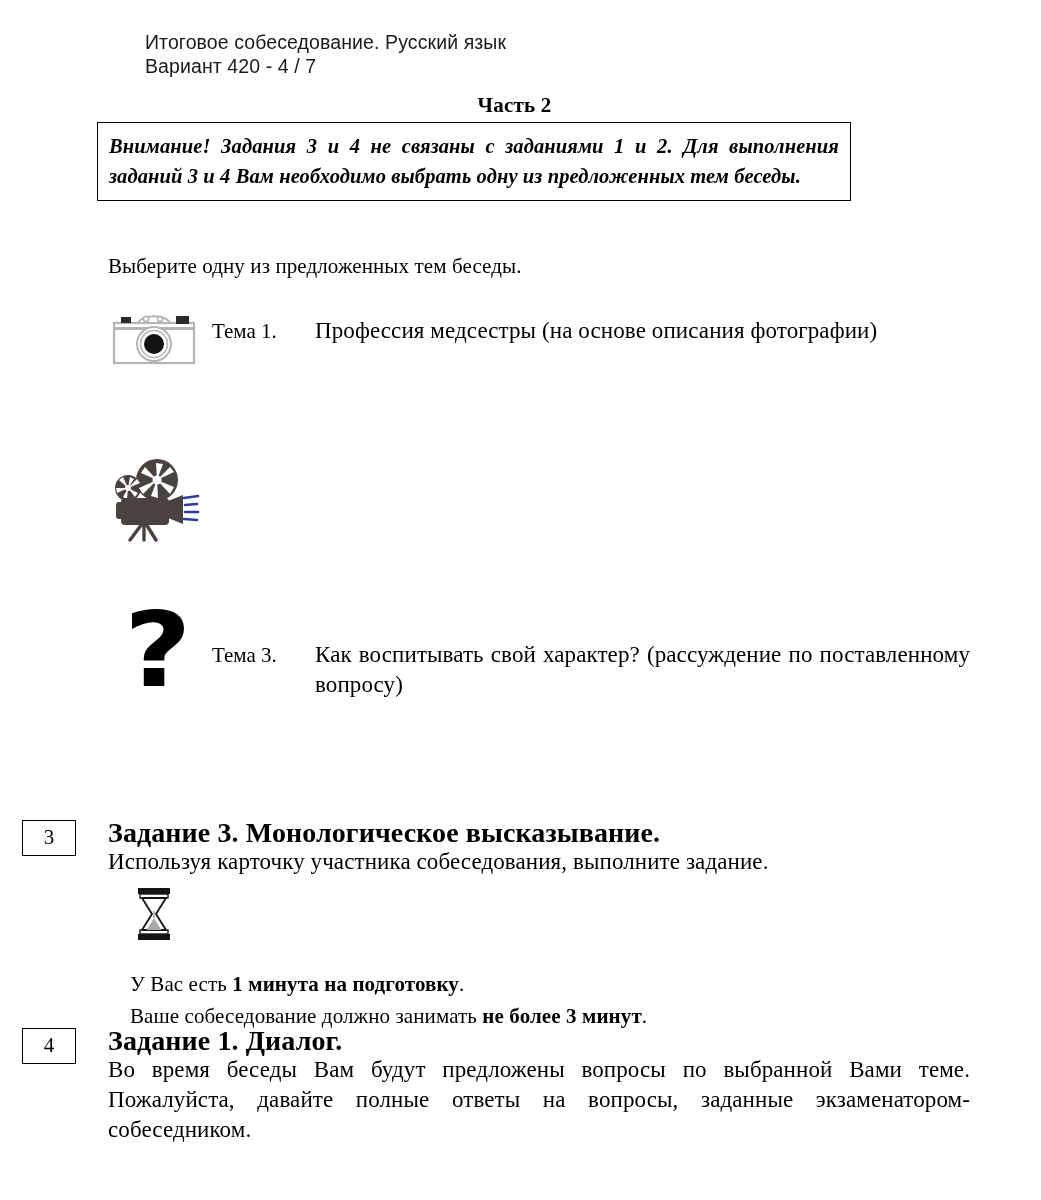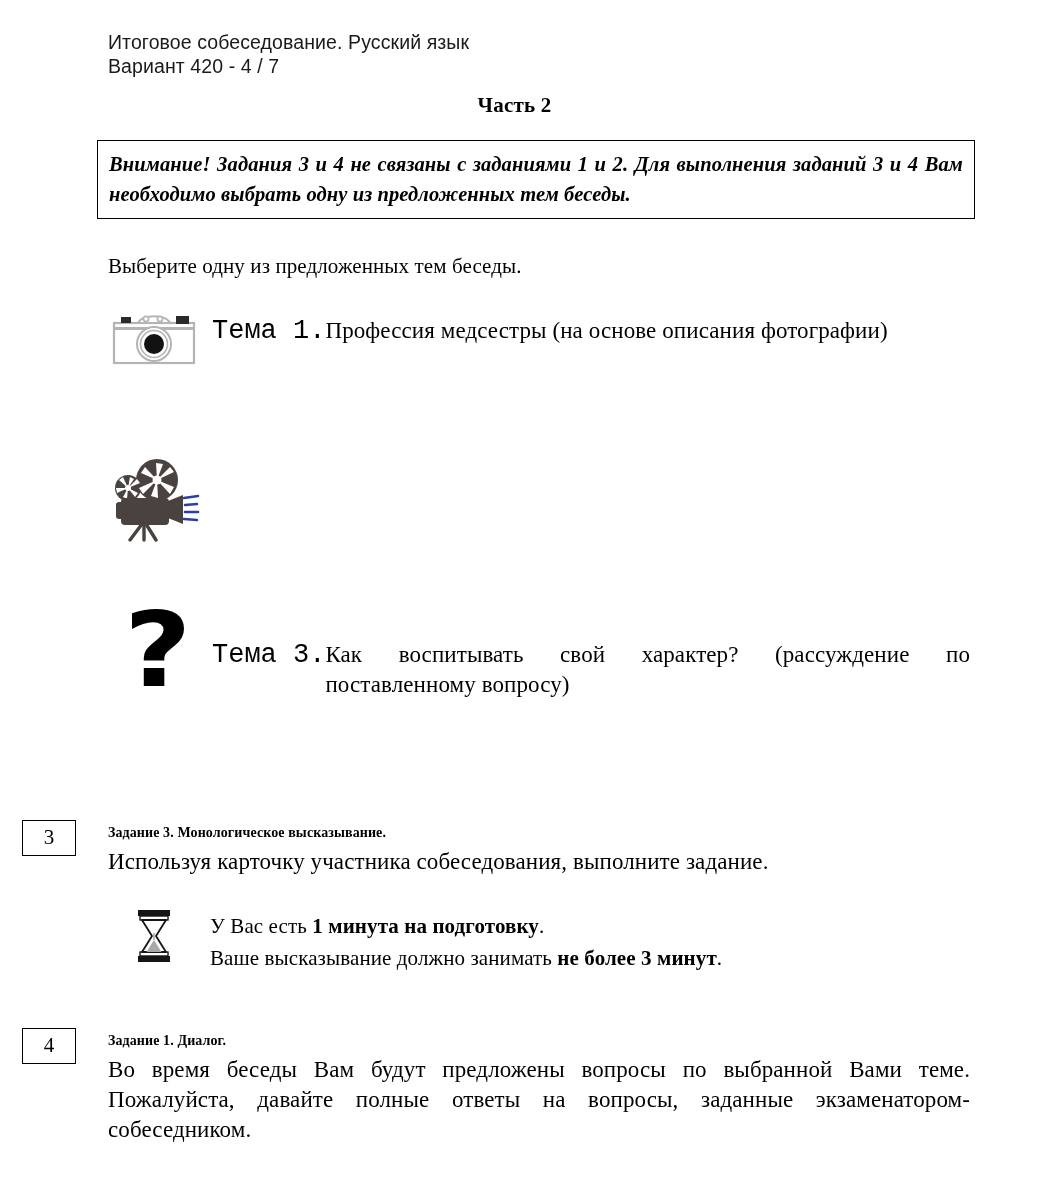--- a/index.html
+++ b/index.html
@@ -34,46 +34,45 @@
     justify-content: space-between;
     align-items: baseline;
     font-family: "Liberation Sans", sans-serif;
     font-size: 19.5px;
     line-height: 24px;
     color: #1a1a1a;
     letter-spacing: 0.1px;
     flex-direction: column;
   }
   .runhead-left { white-space: nowrap; }
-  .runhead-right { white-space: nowrap; }
+  .runhead-right { white-space: nowrap; margin-left: 37px; }
 
   
   .part-title {
     position: absolute;
     top: 92px;
     left: 0;
     width: 1029px;
     text-align: center;
     font-family: "Liberation Serif", serif;
     font-weight: bold;
     font-size: 21px;
     line-height: 26px;
     letter-spacing: 0.2px;
   }
 
   
   .notice-box {
     position: absolute;
     top: 122px;
     left: 97px;
-    width: 878px;
+    width: 754px;
     box-sizing: border-box;
     border: 1.6px solid #000000;
     padding: 8px 11px 9px 11px;
-    margin-top: 18px;
   }
   .notice-text {
     font-family: "Liberation Serif", serif;
     font-weight: bold;
     font-style: italic;
     font-size: 20.5px;
     line-height: 30px;
     text-align: justify;
     text-justify: inter-word;
     letter-spacing: 0.1px;
@@ -104,24 +103,23 @@
     height: 70px;
     position: relative;
   }
   .topic-body {
     flex: 1 1 auto;
     display: flex;
     align-items: flex-start;
   }
   .topic-label {
     flex: 0 0 103px;
-    font-size: 27px;
+    font-size: 21px;
     line-height: 30px;
     white-space: nowrap;
-    font-family: Liberation Mono, monospace;
   }
   .topic-text {
     flex: 1 1 auto;
     font-size: 23px;
     line-height: 30px;
     text-align: justify;
     text-justify: inter-word;
     letter-spacing: 0.1px;
   }
   .topic-text.nojust { text-align: left; }
@@ -170,41 +168,42 @@
     font-size: 21px;
     line-height: 33px;
   }
   .task-body {
     position: absolute;
     left: 108px;
     width: 862px;
   }
   .task-heading {
     font-weight: bold;
-    font-size: 14px;
+    font-size: 28px;
     line-height: 29px;
     letter-spacing: 0.1px;
   }
   .task-para {
     font-size: 23px;
     line-height: 30px;
     text-align: justify;
     text-justify: inter-word;
     letter-spacing: 0.1px;
   }
   .task-para.nojust { text-align: left; }
 
   
   .timing {
     position: absolute;
     left: 130px;
-    top: 910px;
+    top: 888px;
     width: 840px;
     display: flex;
     align-items: flex-start;
+    flex-direction: column;
   }
   .timing-icon {
     flex: 0 0 80px;
     height: 60px;
     position: relative;
   }
   .icon-hourglass { position: absolute; left: 2px; top: -2px; }
   .timing-lines {
     flex: 1 1 auto;
     font-size: 21px;
@@ -326,21 +325,21 @@
           <rect x="8" y="8" width="28" height="4" fill="#ffffff" stroke="#151515" stroke-width="1.4"></rect>
           <rect x="8" y="44" width="28" height="4" fill="#ffffff" stroke="#151515" stroke-width="1.4"></rect>
           <path d="M10 12 L34 12 L24 28 L34 44 L10 44 L20 28 Z" fill="#ffffff" stroke="#151515" stroke-width="1.8" stroke-linejoin="round"></path>
           <path d="M14.5 44 L29.5 44 L22 32 Z" fill="#a9a9a9"></path>
           <line x1="22" y1="25" x2="22" y2="32" stroke="#8c8c8c" stroke-width="1.2"></line>
         </svg>
       </span>
     </div>
     <div class="timing-lines">
       <div><span>У Вас есть </span><b>1 минута на подготовку</b><span>.</span></div>
-      <div><span>Ваше высказывание должно занимать </span><b>не более 3 минут</b><span>.</span></div>
+      <div><span>Ваше собеседование должно занимать </span><b>не более 3 минут</b><span>.</span></div>
     </div>
   </div>
 
   <div class="task" id="task-4">
     <div class="task-num">4</div>
     <div class="task-body">
       <div class="task-heading">Задание 1. Диалог.</div>
       <div class="task-para">Во время беседы Вам будут предложены вопросы по выбранной Вами теме. Пожалуйста, давайте полные ответы на вопросы, заданные экзаменатором-собеседником.</div>
     </div>
   </div>

